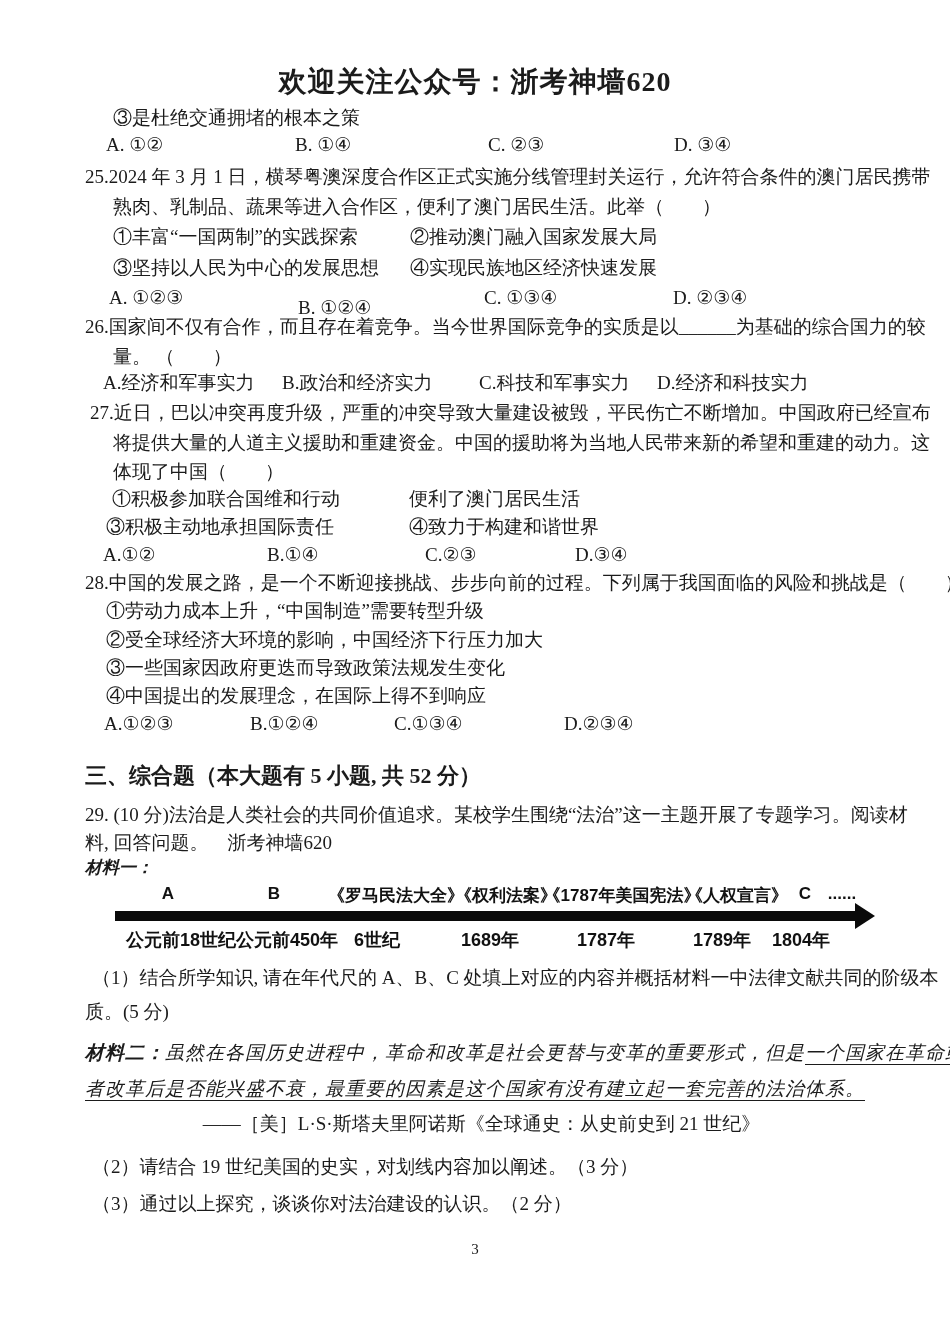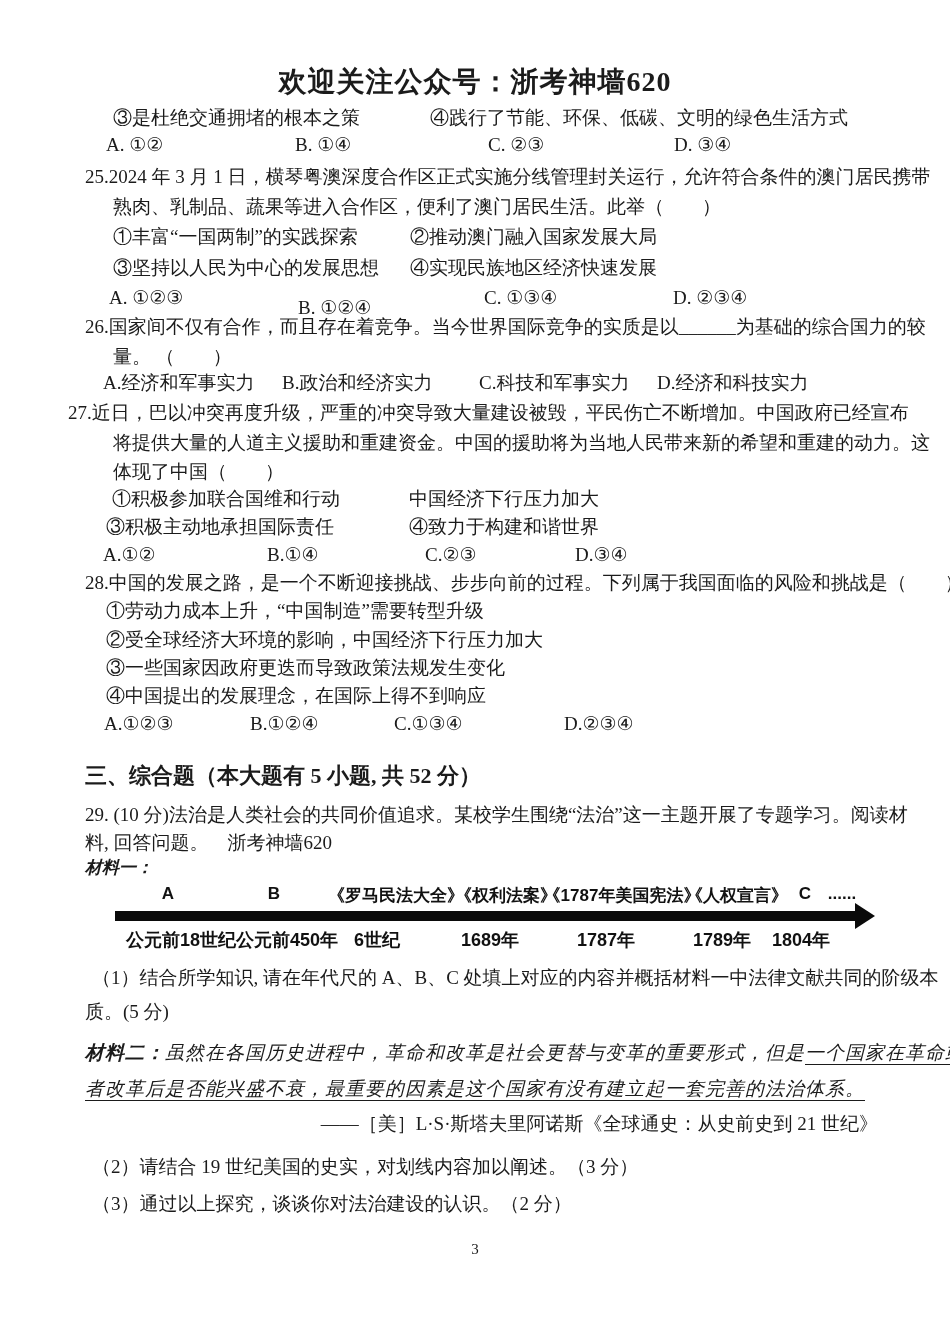--- a/index.html
+++ b/index.html
@@ -30,21 +30,20 @@
              border-left:20px solid #0a0a0a; border-top:13px solid transparent; border-bottom:13px solid transparent; }
 </style>
 </head>
 <body>
 
 <div class="page">
 
   <div class="line center title" style="top:64px">欢迎关注公众号：浙考神墙620</div>
 
   <span class="line" style="top:106px; left:113px">③是杜绝交通拥堵的根本之策</span>
-  <span class="line" style="top:106px; left:430px">④践行了节能、环保、低碳、文明的绿色生活方式</span>
   <span class="line" style="top:133px; left:106px">A. ①②</span>
   <span class="line" style="top:133px; left:295px">B. ①④</span>
   <span class="line" style="top:133px; left:488px">C. ②③</span>
   <span class="line" style="top:133px; left:674px">D. ③④</span>
 
   <span class="line" style="top:165px; left:85px">25.2024 年 3 月 1 日，横琴粤澳深度合作区正式实施分线管理封关运行，允许符合条件的澳门居民携带</span>
   <span class="line" style="top:195px; left:113px">熟肉、乳制品、蔬果等进入合作区，便利了澳门居民生活。此举（　　）</span>
   <span class="line" style="top:225px; left:113px">①丰富“一国两制”的实践探索</span>
   <span class="line" style="top:225px; left:410px">②推动澳门融入国家发展大局</span>
   <span class="line" style="top:256px; left:113px">③坚持以人民为中心的发展思想</span>
@@ -54,25 +53,25 @@
   <span class="line" style="top:286px; left:484px">C. ①③④</span>
   <span class="line" style="top:286px; left:673px">D. ②③④</span>
 
   <span class="line" style="top:315px; left:85px">26.国家间不仅有合作，而且存在着竞争。当今世界国际竞争的实质是以______为基础的综合国力的较</span>
   <span class="line" style="top:345px; left:113px">量。 （　　）</span>
   <span class="line" style="top:371px; left:103px">A.经济和军事实力</span>
   <span class="line" style="top:371px; left:282px">B.政治和经济实力</span>
   <span class="line" style="top:371px; left:479px">C.科技和军事实力</span>
   <span class="line" style="top:371px; left:657px">D.经济和科技实力</span>
 
-  <span class="line" style="top:401px; left:68px">27.近日，巴以冲突再度升级，严重的冲突导致大量建设被毁，平民伤亡不断增加。中国政府已经宣布</span>
+  <span class="line" style="top:401px; left:90px">27.近日，巴以冲突再度升级，严重的冲突导致大量建设被毁，平民伤亡不断增加。中国政府已经宣布</span>
   <span class="line" style="top:431px; left:113px">将提供大量的人道主义援助和重建资金。中国的援助将为当地人民带来新的希望和重建的动力。这</span>
   <span class="line" style="top:460px; left:113px">体现了中国（　　）</span>
   <span class="line" style="top:487px; left:112px">①积极参加联合国维和行动</span>
-  <span class="line" style="top:487px; left:409px">中国经济下行压力加大</span>
+  <span class="line" style="top:487px; left:409px">便利了澳门居民生活</span>
   <span class="line" style="top:515px; left:106px">③积极主动地承担国际责任</span>
   <span class="line" style="top:515px; left:409px">④致力于构建和谐世界</span>
   <span class="line" style="top:543px; left:103px">A.①②</span>
   <span class="line" style="top:543px; left:267px">B.①④</span>
   <span class="line" style="top:543px; left:425px">C.②③</span>
   <span class="line" style="top:543px; left:575px">D.③④</span>
 
   <span class="line" style="top:571px; left:85px">28.中国的发展之路，是一个不断迎接挑战、步步向前的过程。下列属于我国面临的风险和挑战是（　　）</span>
   <span class="line" style="top:628px; left:106px">②受全球经济大环境的影响，中国经济下行压力加大</span>
   <span class="line" style="top:599px; left:106px">①劳动力成本上升，“中国制造”需要转型升级</span>
@@ -110,20 +109,20 @@
   </div>
 
   <span class="line" style="top:966px; left:92px">（1）结合所学知识, 请在年代尺的 A、B、C 处填上对应的内容并概括材料一中法律文献共同的阶级本</span>
   <span class="line" style="top:1000px; left:85px">质。(5 分)</span>
 
   <div class="line kaiti" style="top:1041px; left:85px">
     <span class="b">材料二：</span><span>虽然在各国历史进程中，革命和改革是社会更替与变革的重要形式，但是</span><span class="uline">一个国家在革命或</span>
   </div>
   <div class="line kaiti uline" style="top:1077px; left:85px">者改革后是否能兴盛不衰，最重要的因素是这个国家有没有建立起一套完善的法治体系。</div>
 
-  <div class="line" style="top:1112px; left:85px; width:793px; text-align:right">——［美］L·S·斯塔夫里阿诺斯《全球通史：从史前史到 21 世纪》</div>
+  <div class="line" style="top:1112px; left:85px; width:793px; text-align:center">——［美］L·S·斯塔夫里阿诺斯《全球通史：从史前史到 21 世纪》</div>
 
   <span class="line" style="top:1155px; left:92px">（2）请结合 19 世纪美国的史实，对划线内容加以阐述。（3 分）</span>
   <span class="line" style="top:1192px; left:92px">（3）通过以上探究，谈谈你对法治建设的认识。（2 分）</span>
 
   <div class="line center pagenum" style="top:1240px">3</div>
 
 </div>
 
 </body></html>

